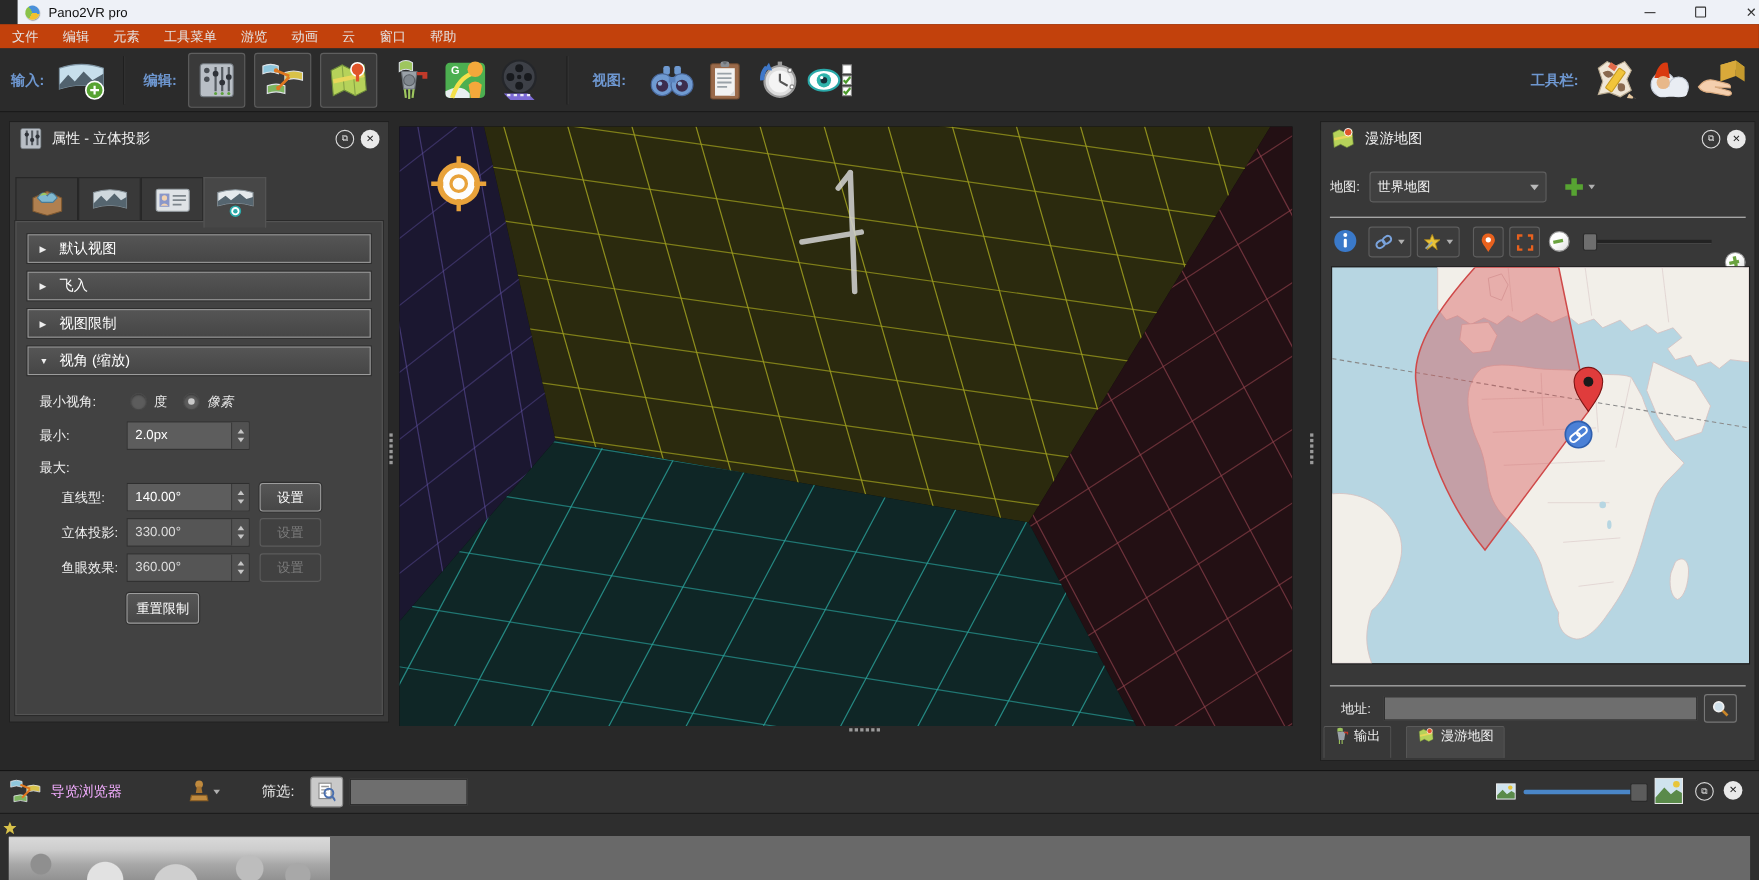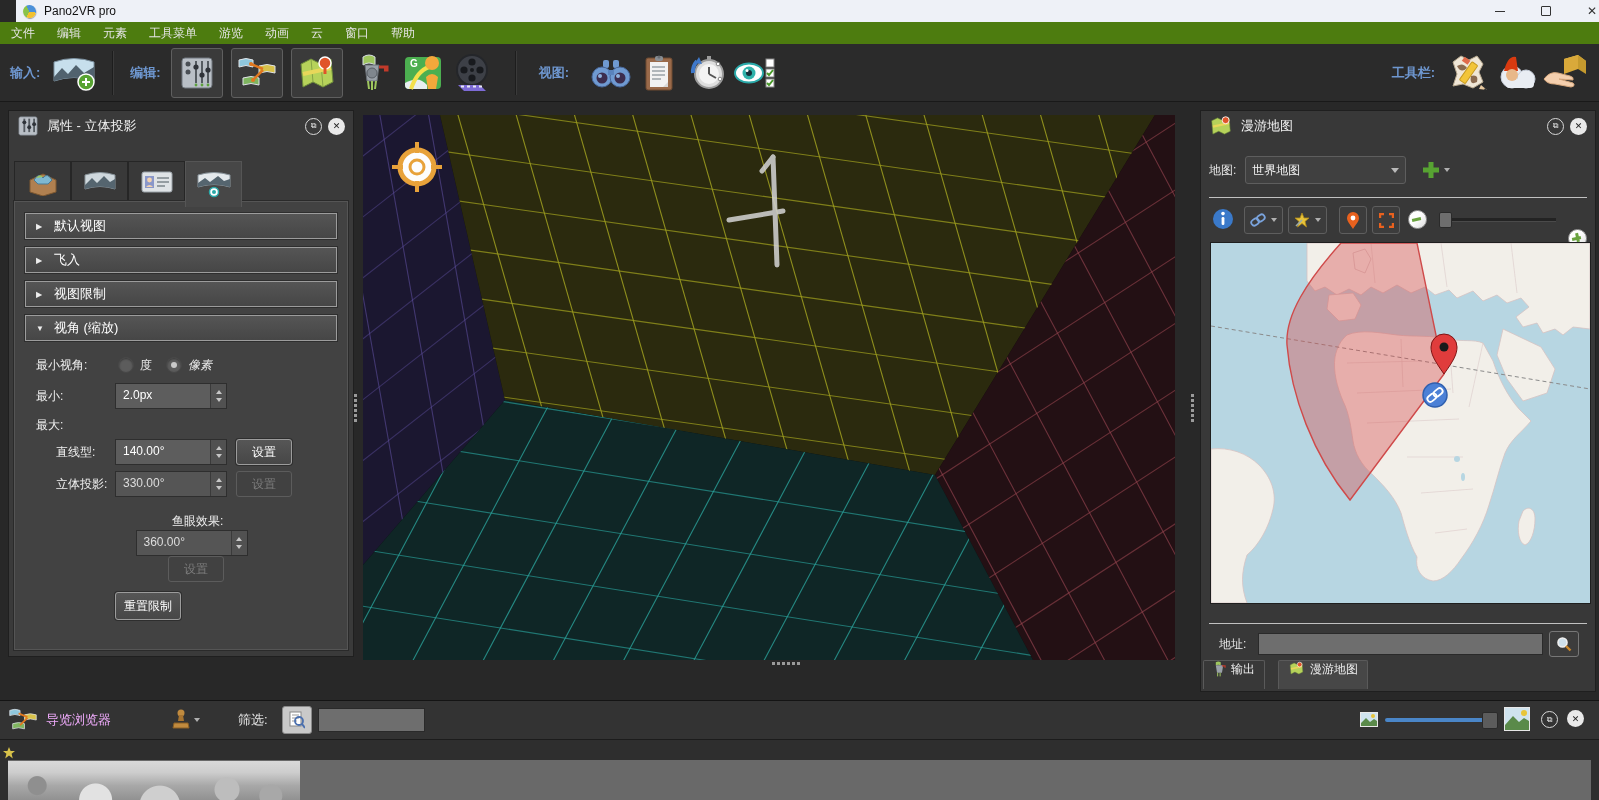--- a/index.html
+++ b/index.html
@@ -13,21 +13,21 @@
     background:conic-gradient(#4a90d9 0 130deg,#f2c12e 130deg 240deg,#8ac24a 240deg 360deg);
     transform:rotate(-30deg);box-shadow:0 1px 1px rgba(0,0,0,.35);}
   .wtitle{font-size:12px;}
   .wcontrols{margin-left:auto;display:flex;height:100%;}
   .wbtn{width:46px;height:100%;display:flex;align-items:center;justify-content:center;color:#333;}
   .glyph-min{width:10px;height:1px;background:#333;}
   .glyph-restore{width:8px;height:8px;border:1px solid #333;border-radius:1px;position:relative;background:#eef1f7;}
   .glyph-restore:before{content:"";position:absolute;left:2px;top:-3px;width:8px;height:8px;border:1px solid #333;border-radius:1px;z-index:-1;}
   .glyph-close{font-size:12px;line-height:1;}
   
-  .menubar{left:0;top:22px;width:1599px;height:22px;background:#4d7c0f;display:flex;align-items:center;color:#e4e4e4;}
+  .menubar{left:0;top:22px;width:1599px;height:22px;background:#c2410c;display:flex;align-items:center;color:#e4e4e4;}
   .mitem{padding:0 11px;height:100%;display:flex;align-items:center;font-size:12px;}
   
   .toolbar{left:0;top:44px;width:1599px;height:57px;background:#2b2b2b;border-bottom:1px solid #191919;display:flex;align-items:center;}
   .tlabel{color:#6e97d0;font-size:13px;font-weight:bold;margin:0 10px;}
   .tbtn{width:48px;height:50px;display:flex;align-items:center;justify-content:center;flex:none;}
   .tboxed{width:50px;height:48px;border:1px solid #5f5f5f;border-radius:3px;background:#3a3a3a;margin-right:8px;}
   .tsep{width:1px;height:44px;background:#1d1d1d;border-right:1px solid #3a3a3a;margin:0 6px;flex:none;}
   .spacer{flex:1;}
   
   .panel{position:absolute;background:#3a3a3a;border:1px solid #1f1f1f;}
@@ -375,21 +375,21 @@
         <div class="spin dim">
           <div class="val">330.00°</div>
           <div class="btns">
               <i class="arr-up"></i>
               <i class="arr-dn"></i>
             </div>
         </div>
         <div class="btn disabled" style="margin-left:9px;width:38px;">设置</div>
       </div>
 
-      <div class="frow" style="margin-top:16px;flex-direction:column;">
+      <div class="frow" style="margin-top:6px;">
         <span class="flabel ind">鱼眼效果:</span>
         <div class="spin dim">
           <div class="val">360.00°</div>
           <div class="btns">
               <i class="arr-up"></i>
               <i class="arr-dn"></i>
             </div>
         </div>
         <div class="btn disabled" style="margin-left:9px;width:38px;">设置</div>
       </div>

